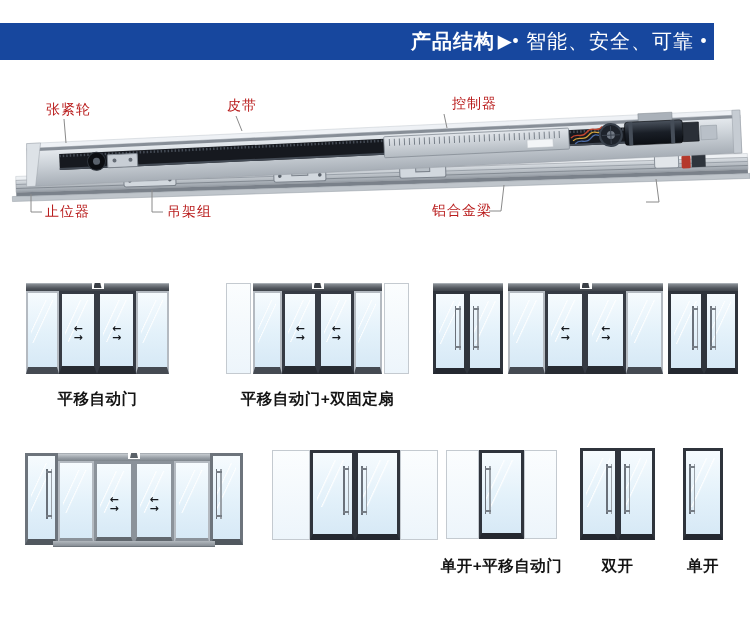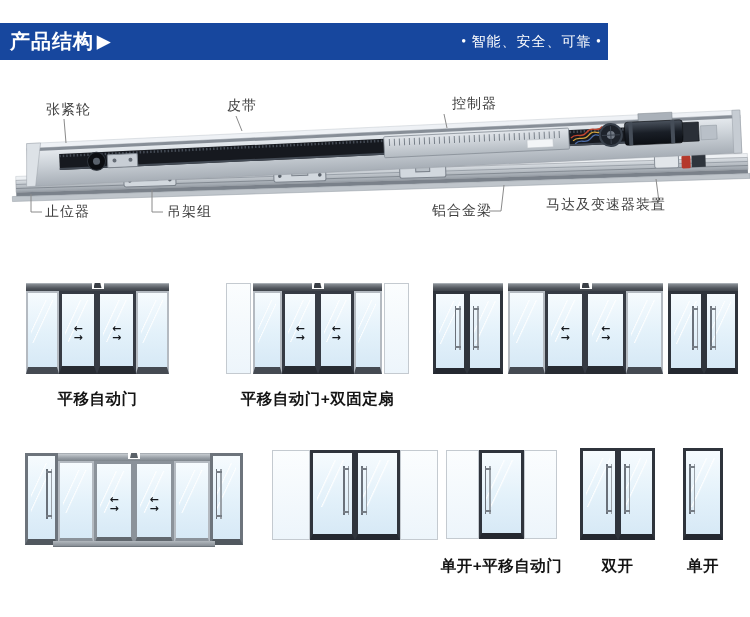--- a/index.html
+++ b/index.html
@@ -1,27 +1,27 @@
 <!DOCTYPE html>
 <html><head>
 <meta charset="utf-8">
 <style>
   html,body{margin:0;padding:0;background:#fff;}
   .stage{position:relative;width:750px;height:617px;background:#fff;overflow:hidden;
          font-family:"Liberation Sans",sans-serif;}
   
-  .topbar{position:absolute;left:0;top:23px;width:608px;height:37px;background:#17479e;
-          display:flex;align-items:center;justify-content:space-between;box-sizing:border-box;
+  .topbar{position:absolute;left:0;top:23px;width:714px;height:37px;background:#17479e;
+          display:flex;align-items:center;justify-content:flex-end;box-sizing:border-box;
           padding:0 6px 0 10px;}
   .title{color:#fff;font-size:20px;font-weight:bold;letter-spacing:1px;display:flex;align-items:center;}
   .title .tri{margin-left:3px;font-size:17px;}
-  .slogan{color:#fff;font-size:14px;font-family:"Liberation Serif",serif;letter-spacing:1px;white-space:nowrap;}
+  .slogan{color:#fff;font-size:20px;font-family:"Liberation Serif",serif;letter-spacing:1px;white-space:nowrap;}
   
   .mech-svg{position:absolute;left:0;top:95px;}
-  .part-label{position:absolute;font:14px "Liberation Serif",serif;color:#404040;white-space:nowrap;letter-spacing:1px;}
+  .part-label{position:absolute;font:14px "Liberation Serif",serif;color:#b91c1c;white-space:nowrap;letter-spacing:1px;}
   
   .door{position:absolute;}
   .rail{position:absolute;top:0;height:8px;background:linear-gradient(#878d93,#51565d 60%,#3e434a);
         border-top:1px solid #a8aeb4;box-sizing:border-box;}
   .door.gray .rail{background:linear-gradient(#c6cbd0,#949ba2 60%,#7d848b);}
   .sensor{position:absolute;top:-2px;width:12px;height:7px;background:#fff;}
   .sensor-core{position:absolute;left:2px;top:1px;width:8px;height:5px;background:#3a3f46;
                clip-path:polygon(15% 0,85% 0,100% 100%,0 100%);}
   .door.gray .sensor-core{background:#5a6168;}
   .panel{position:absolute;box-sizing:border-box;background:#fff;}
@@ -187,21 +187,20 @@
       <path d="M646 107 L659 107 L656 84"></path>
     </g>
   </svg>
 
 <div class="part-label" style="left: 46px; top: 101px;">张紧轮</div>
     <div class="part-label" style="left: 227px; top: 97px;">皮带</div>
     <div class="part-label" style="left: 424px; top: 95px; margin-left: 28px;">控制器</div>
     <div class="part-label" style="left: 45px; top: 203px;">止位器</div>
     <div class="part-label" style="left: 167px; top: 203px;">吊架组</div>
     <div class="part-label" style="left: 432px; top: 202px;">铝合金梁</div>
-    <div class="part-label" style="left: 546px; top: 196px;">马达及变速器装置</div>
     <div class="door" style="left: 26px; top: 283px; width: 143px; height: 91px;">
       <div class="rail" style="left: 0px; width: 143px;">
         <div class="sensor" style="left: 65.5px;">
           <div class="sensor-core"></div>
         </div>
       </div>
       <div class="panel p-fixed" style="left: 0px; width: 33px; top: 8px; height: 83px;">
         <div class="glass">
           <div class="streaks"></div>
         </div>

